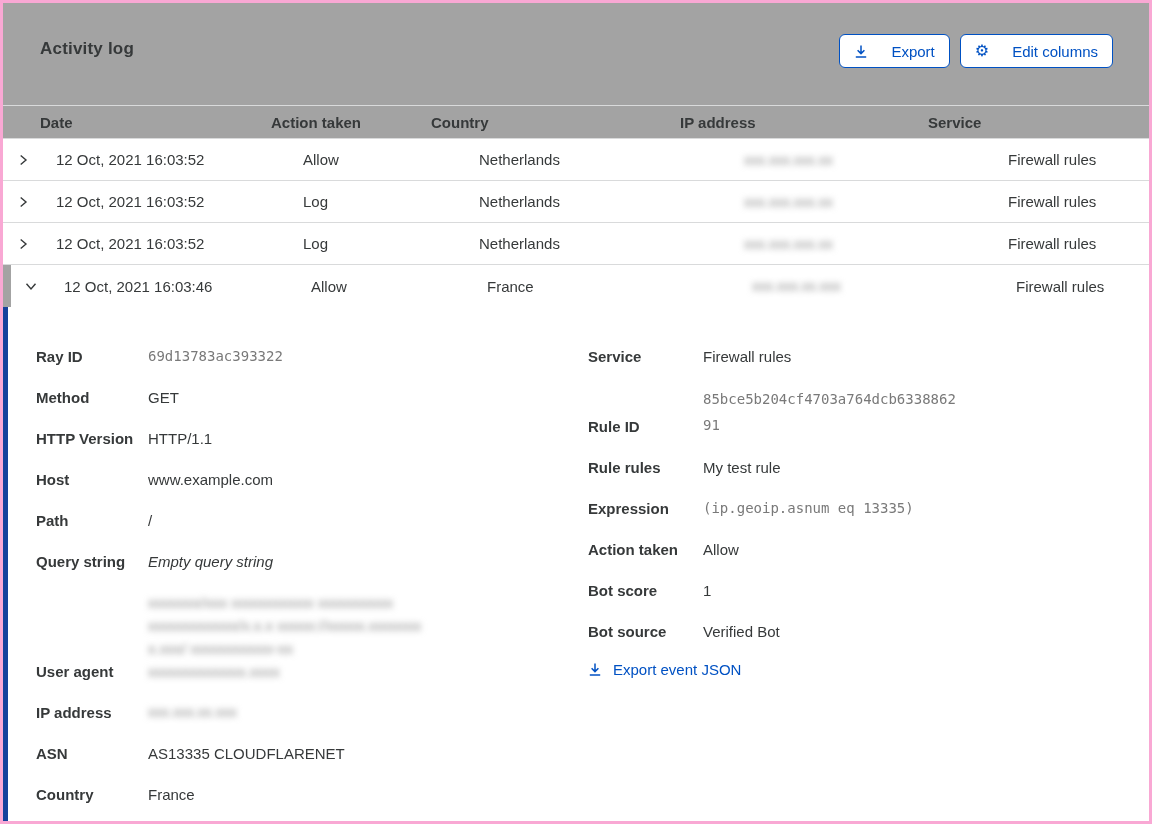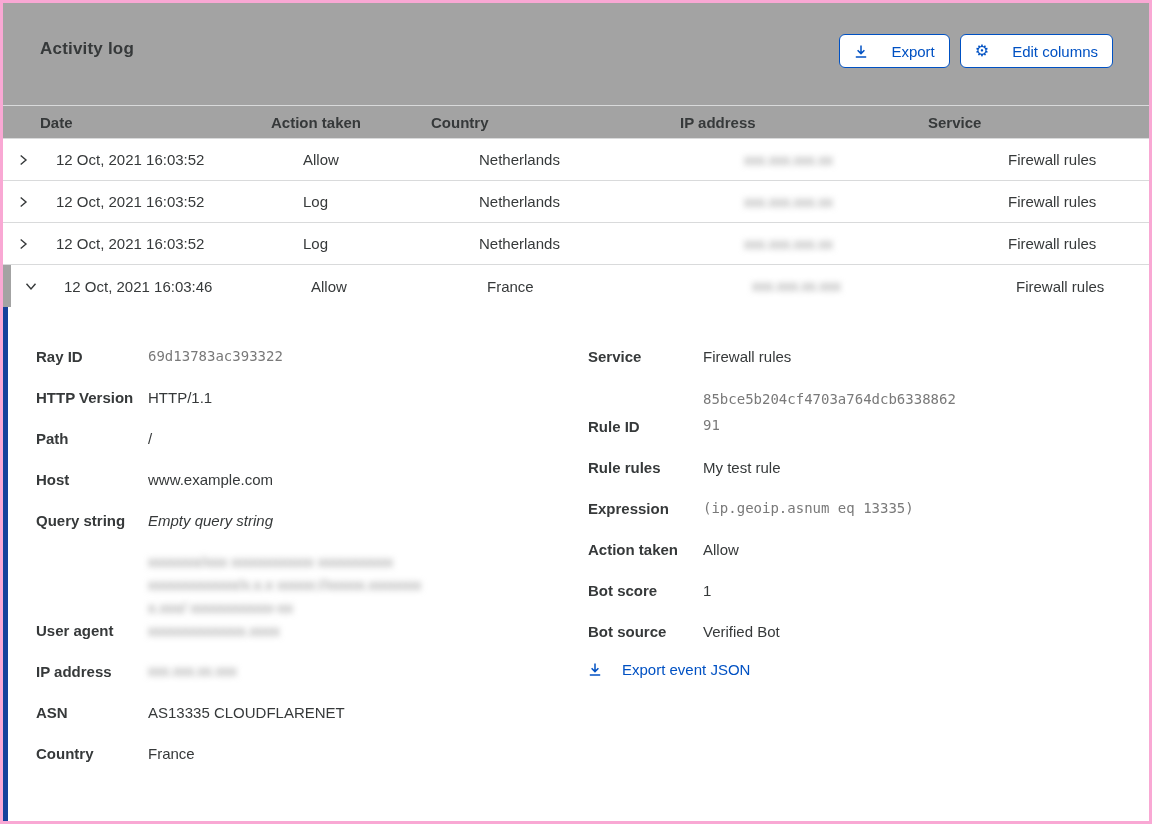--- a/index.html
+++ b/index.html
@@ -32,21 +32,21 @@
   .dcol-left{width:552px;flex-shrink:0;}
   .dcol-right{flex:1;}
   .f{display:flex;margin-bottom:18px;font-size:15px;line-height:23px;align-items:flex-end;}
   .f .lab{font-weight:bold;flex-shrink:0;}
   .dcol-left .lab{width:112px;}
   .dcol-right .lab{width:115px;}
   .mono{font-family:"DejaVu Sans Mono",monospace;color:#797979;font-size:14px;}
   .wrapid{max-width:258px;word-break:break-all;line-height:26px;}
   .italic{font-style:italic;}
   .ua-lines div{line-height:23px;}
-  .link{display:flex;align-items:center;gap:20px;color:#0051c3;font-size:15px;cursor:pointer;margin-top:1px;}
+  .link{display:flex;align-items:center;gap:11px;color:#0051c3;font-size:15px;cursor:pointer;margin-top:1px;}
   svg{display:block;}
 </style>
 </head>
 <body>
 
 <div class="frame">
 
   <div class="top">
     <div class="title">Activity log</div>
     <div class="btns">
@@ -136,30 +136,34 @@
   </div>
 
   <div class="detail">
 
     <div class="dcol-left">
       <div class="f">
         <span class="lab">Ray ID</span>
         <span class="mono">69d13783ac393322</span>
       </div>
       <div class="f">
+        <span class="lab">Method</span>
+        <span>GET</span>
+      </div>
+      <div class="f">
         <span class="lab">HTTP Version</span>
         <span>HTTP/1.1</span>
       </div>
       <div class="f">
+        <span class="lab">Host</span>
+        <span>www.example.com</span>
+      </div>
+      <div class="f">
         <span class="lab">Path</span>
         <span>/</span>
-      </div>
-      <div class="f">
-        <span class="lab">Host</span>
-        <span>www.example.com</span>
       </div>
       <div class="f">
         <span class="lab">Query string</span>
         <span class="italic">Empty query string</span>
       </div>
       <div class="f">
         <span class="lab">User agent</span>
         <span class="ua-lines blur">
           <div>xxxxxxx/xxx xxxxxxxxxxx xxxxxxxxxx</div>
           <div>xxxxxxxxxxxx/x.x.x xxxxx://xxxxx.xxxxxxx</div>

